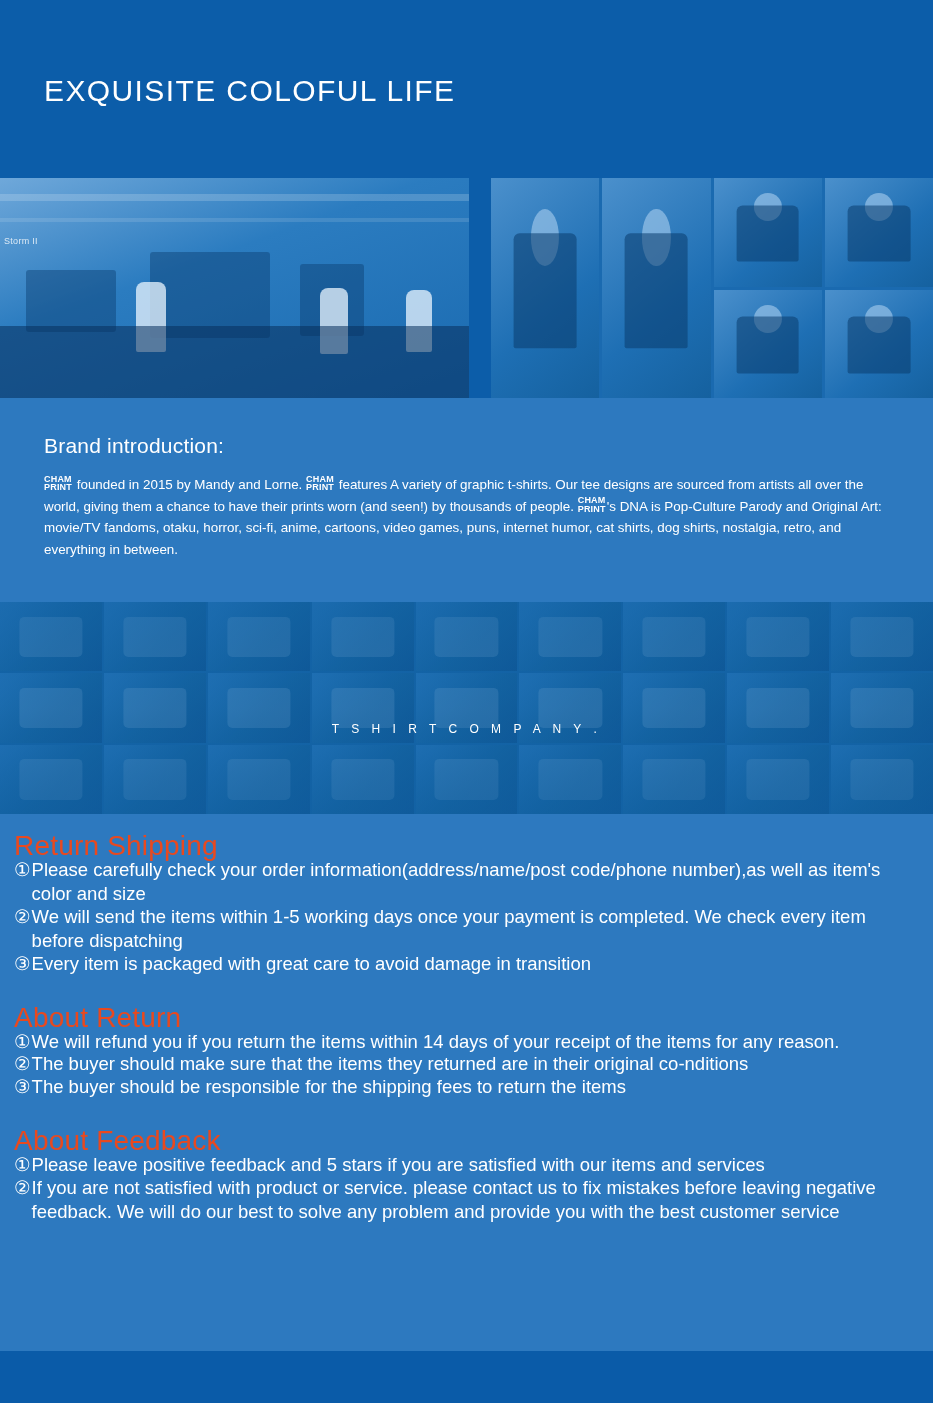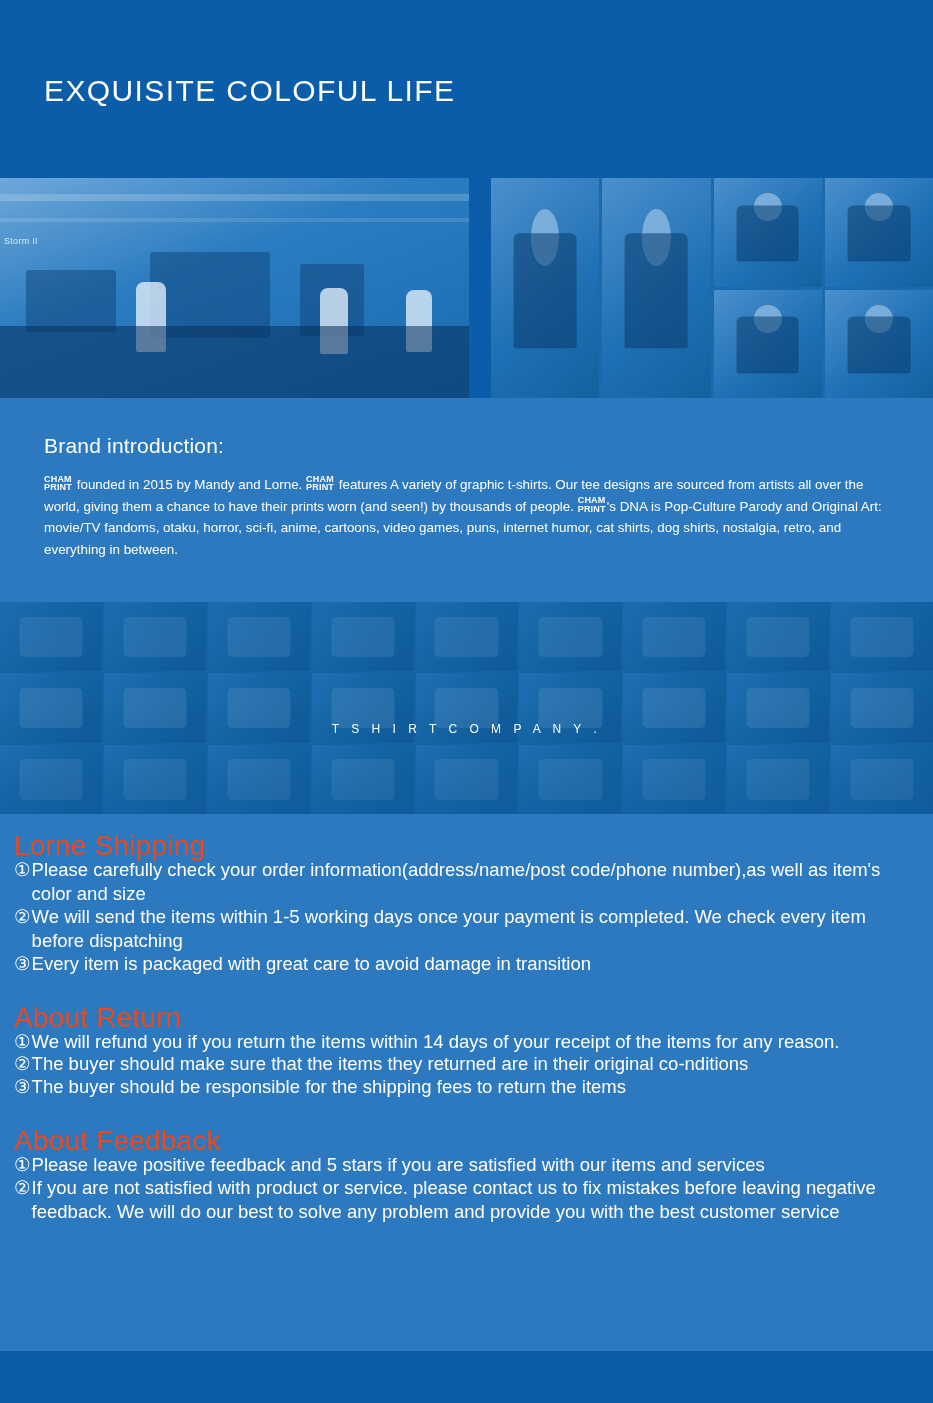--- a/index.html
+++ b/index.html
@@ -341,21 +341,21 @@
     <div class="t"></div>
     <div class="t"></div>
   </div>
   <div class="overlay"></div>
   <div class="wordmark-sub">T S H I R T C O M P A N Y .</div>
 </div>
 
 <div class="policy">
 
   <div class="policy-group first">
-    <h2>Lorne Shipping</h2>
+    <h2>Return Shipping</h2>
     <ol>
       <li>
         <span class="num">①</span>
         <span class="txt">Please carefully check your order information(address/name/post code/phone number),as well as item's color and size</span>
       </li>
       <li>
         <span class="num">②</span>
         <span class="txt">We will send the items within 1-5 working days once your payment is completed. We check every item before dispatching</span>
       </li>
       <li>

